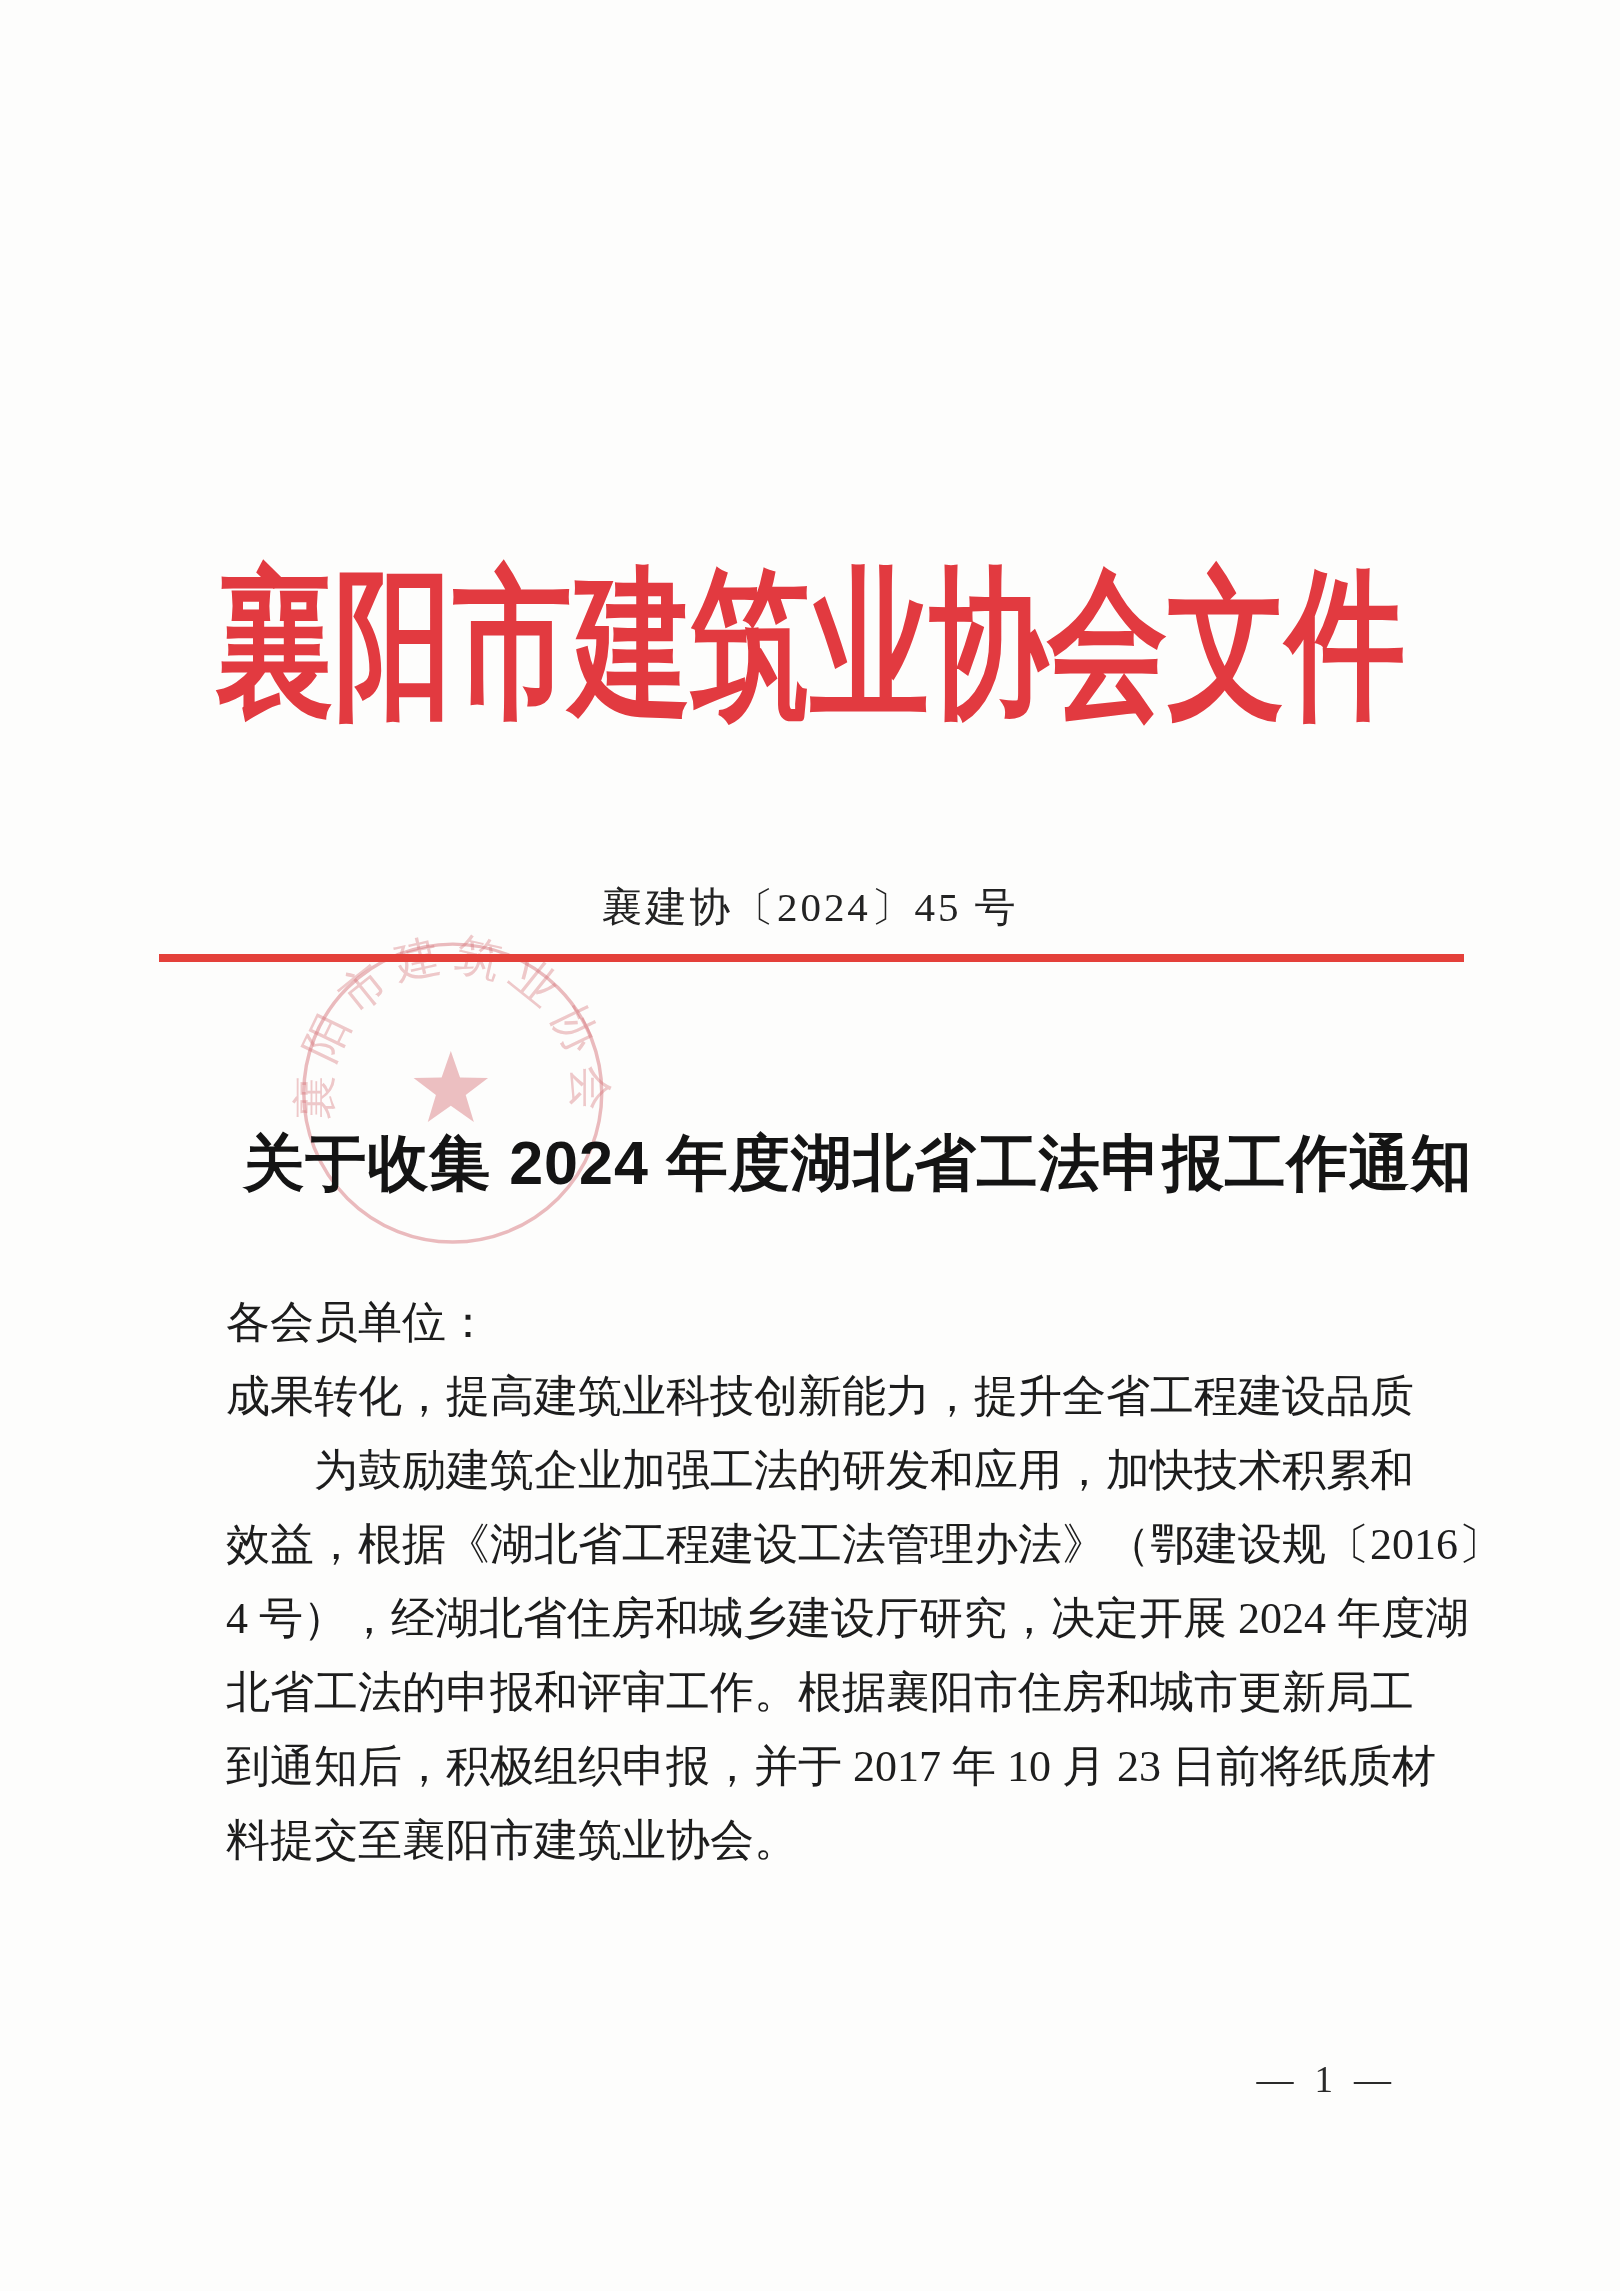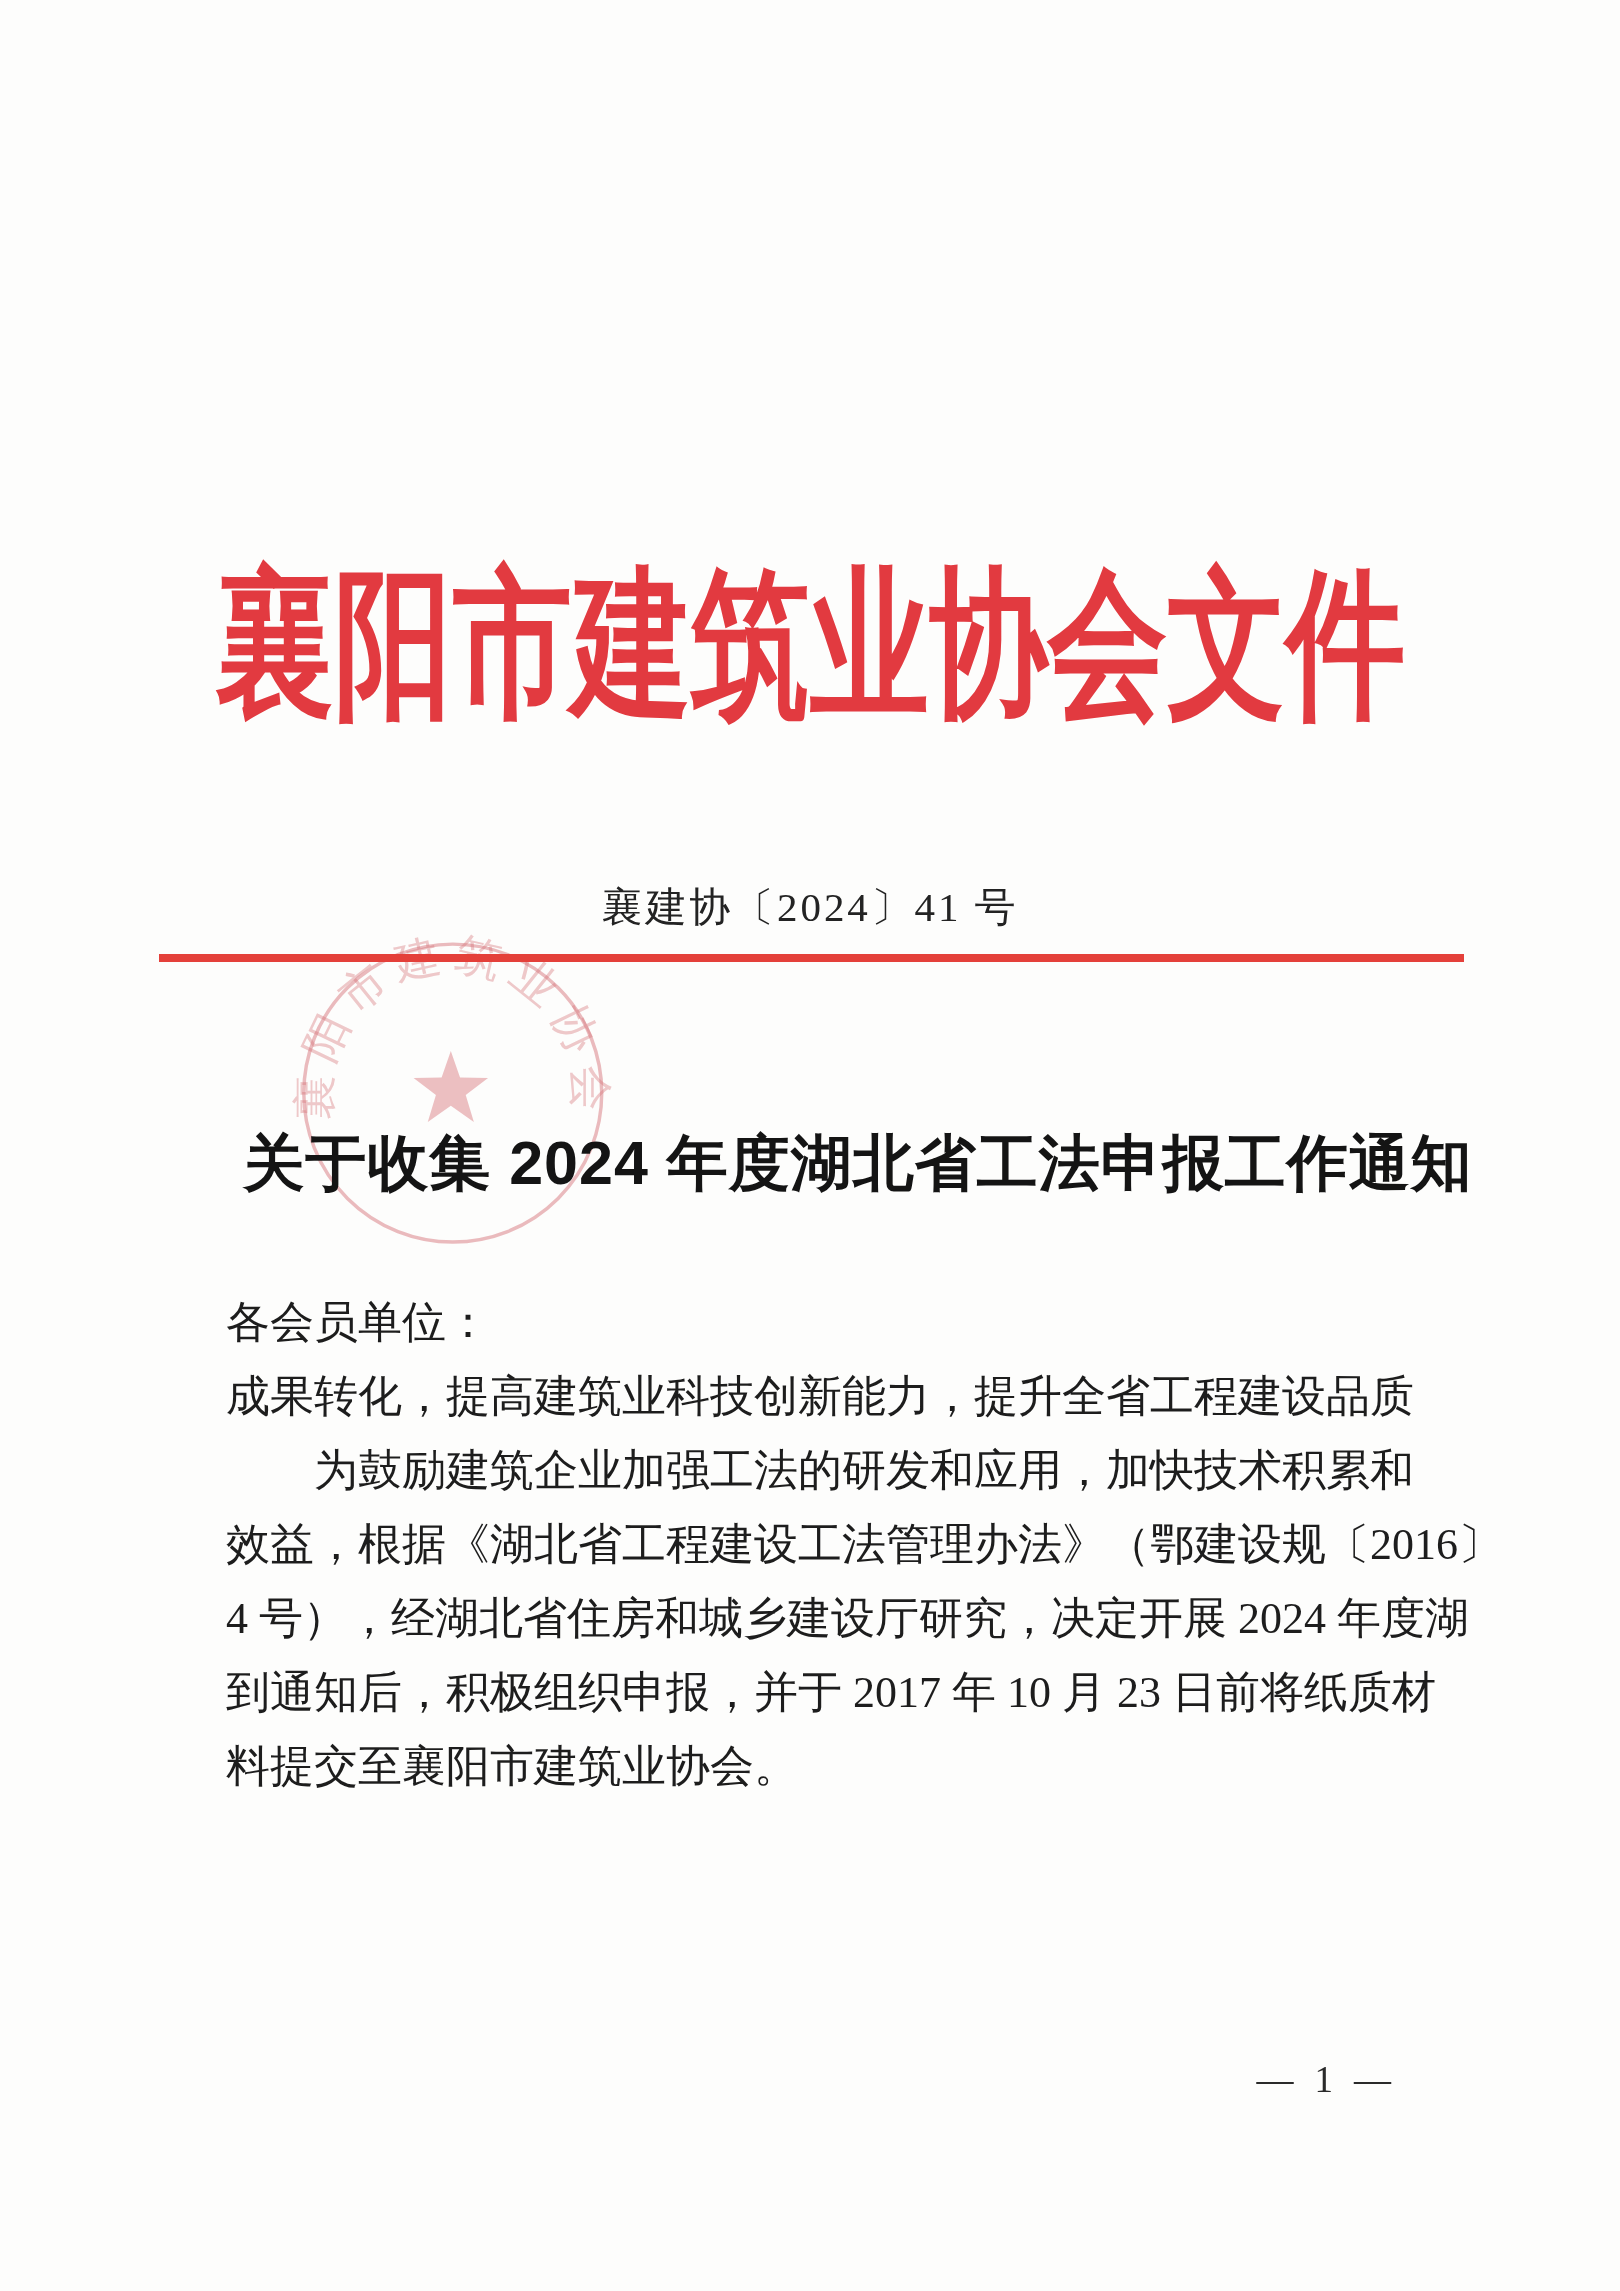--- a/index.html
+++ b/index.html
@@ -133,32 +133,33 @@
     <defs>
       <path id="seal-arc" d="M 353.8 1177.5 A 125 125 0 1 1 570.2 1177.5" fill="none"></path>
     </defs>
     <text class="seal-arc-text">
       <textPath href="#seal-arc" startOffset="50%" text-anchor="middle">襄阳市建筑业协会</textPath>
     </text>
   </svg>
 
   <h1 class="org-title">襄阳市建筑业协会文件</h1>
 
-  <div class="doc-number">襄建协〔2024〕41 号</div>
+  <div class="doc-number">襄建协〔2024〕45 号</div>
 
   <div class="red-rule"></div>
 
   <h2 class="doc-title">关于收集 2024 年度湖北省工法申报工作通知</h2>
 
   <div class="body-block">
     <div class="salutation">各会员单位：</div>
     <div class="body-line">成果转化，提高建筑业科技创新能力，提升全省工程建设品质</div>
     <div class="body-line indent">为鼓励建筑企业加强工法的研发和应用，加快技术积累和</div>
     <div class="body-line">效益，根据《湖北省工程建设工法管理办法》（鄂建设规〔2016〕</div>
     <div class="body-line">4 号），经湖北省住房和城乡建设厅研究，决定开展 2024 年度湖</div>
+    <div class="body-line">北省工法的申报和评审工作。根据襄阳市住房和城市更新局工</div>
     <div class="body-line">到通知后，积极组织申报，并于 2017 年 10 月 23 日前将纸质材</div>
     <div class="body-line">料提交至襄阳市建筑业协会。</div>
   </div>
 
   <div class="page-number">— 1 —</div>
 
 </div>
 
 
 </body></html>

